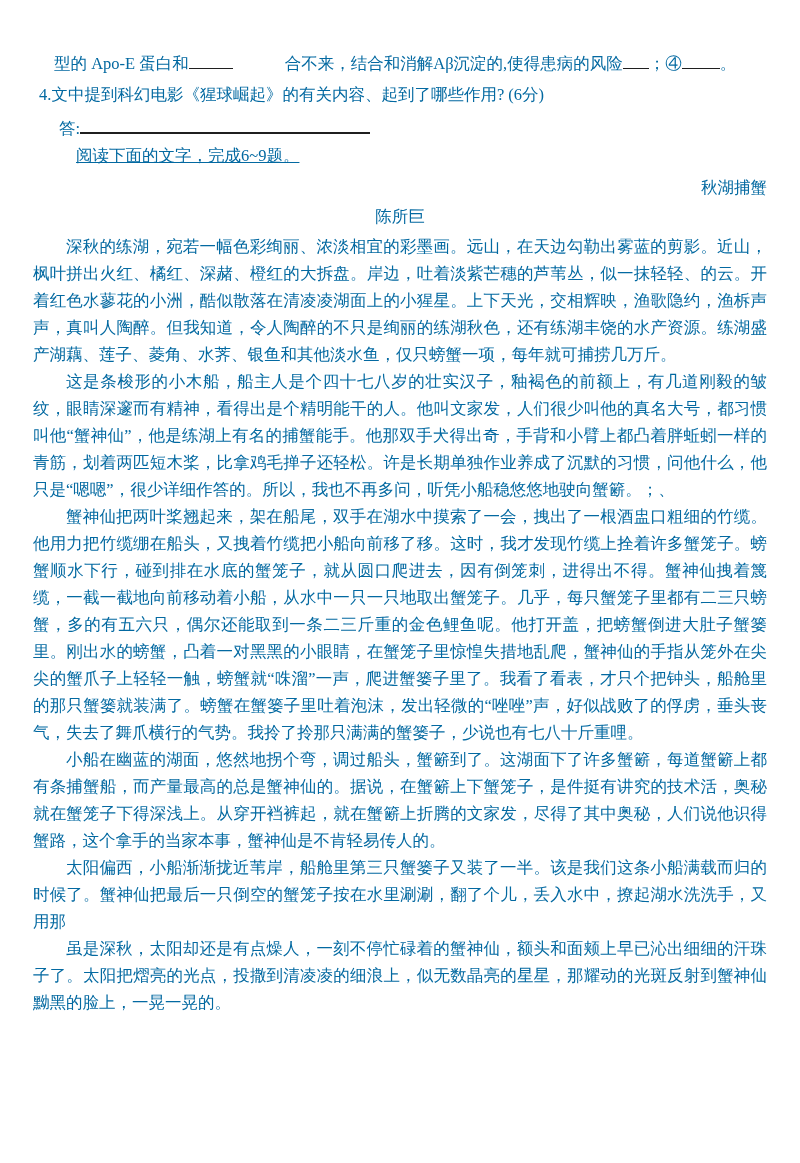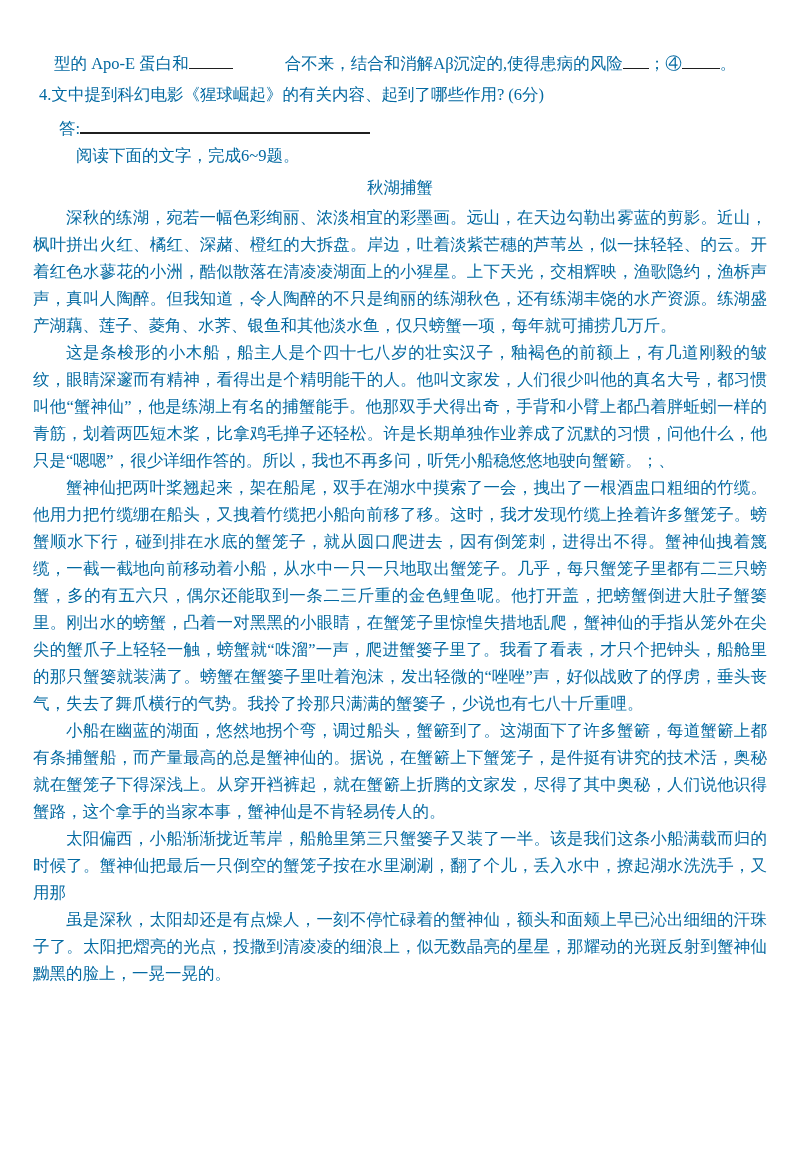--- a/index.html
+++ b/index.html
@@ -18,22 +18,22 @@
     line-height: 27px;
     box-sizing: border-box;
     padding: 50px 33px 0 33px;
     overflow: hidden;
   }
   .line { margin: 0; }
   .q4-line { margin-left: 21px; }
   .q5-line { margin-left: 6px; margin-top: 4px; }
   .answer-line { margin-left: 26px; margin-top: 7px; }
   .section-heading { margin-left: 43px; margin-top: 4px; }
-  .instruction-line { margin-left: 43px; }
-  .article-title { text-align: center; margin: 5px 0 0 0; }
+  .instruction-line { margin-left: 43px; text-decoration: underline; }
+  .article-title { text-align: right; margin: 5px 0 0 0; }
   .article-author { text-align: center; margin: 2px 0 0 0; }
   .article-body { margin-top: 3px; }
   .article-body p {
     margin: 0;
     text-indent: 2em;
     text-align: justify;
   }
   .blank {
     display: inline-block;
     border-bottom: 1.5px solid #1f1f1f;
@@ -67,20 +67,23 @@
   </div>
 
 
   <div class="line instruction-line">
     <span>阅读下面的文字，完成6~9题。</span>
   </div>
 
   <div class="article-title">
     <span>秋湖捕蟹</span>
   </div>
+  <div class="article-author">
+    <span>陈所巨</span>
+  </div>
 
   <div class="article-body">
     <p>深秋的练湖，宛若一幅色彩绚丽、浓淡相宜的彩墨画。远山，在天边勾勒出雾蓝的剪影。近山，枫叶拼出火红、橘红、深赭、橙红的大拆盘。岸边，吐着淡紫芒穗的芦苇丛，似一抹轻轻、的云。开着红色水蓼花的小洲，酷似散落在清凌凌湖面上的小猩星。上下天光，交相辉映，渔歌隐约，渔柝声声，真叫人陶醉。但我知道，令人陶醉的不只是绚丽的练湖秋色，还有练湖丰饶的水产资源。练湖盛产湖藕、莲子、菱角、水荠、银鱼和其他淡水鱼，仅只螃蟹一项，每年就可捕捞几万斤。</p>
     <p>这是条梭形的小木船，船主人是个四十七八岁的壮实汉子，釉褐色的前额上，有几道刚毅的皱纹，眼睛深邃而有精神，看得出是个精明能干的人。他叫文家发，人们很少叫他的真名大号，都习惯叫他“蟹神仙”，他是练湖上有名的捕蟹能手。他那双手犬得出奇，手背和小臂上都凸着胖蚯蚓一样的青筋，划着两匹短木桨，比拿鸡毛掸子还轻松。许是长期单独作业养成了沉默的习惯，问他什么，他只是“嗯嗯”，很少详细作答的。所以，我也不再多问，听凭小船稳悠悠地驶向蟹簖。；、</p>
     <p>蟹神仙把两叶桨翘起来，架在船尾，双手在湖水中摸索了一会，拽出了一根酒盅口粗细的竹缆。他用力把竹缆绷在船头，又拽着竹缆把小船向前移了移。这时，我才发现竹缆上拴着许多蟹笼子。螃蟹顺水下行，碰到排在水底的蟹笼子，就从圆口爬进去，因有倒笼刺，进得出不得。蟹神仙拽着篾缆，一截一截地向前移动着小船，从水中一只一只地取出蟹笼子。几乎，每只蟹笼子里都有二三只螃蟹，多的有五六只，偶尔还能取到一条二三斤重的金色鲤鱼呢。他打开盖，把螃蟹倒进大肚子蟹篓里。刚出水的螃蟹，凸着一对黑黑的小眼睛，在蟹笼子里惊惶失措地乱爬，蟹神仙的手指从笼外在尖尖的蟹爪子上轻轻一触，螃蟹就“咮溜”一声，爬进蟹篓子里了。我看了看表，才只个把钟头，船舱里的那只蟹篓就装满了。螃蟹在蟹篓子里吐着泡沫，发出轻微的“唑唑”声，好似战败了的俘虏，垂头丧气，失去了舞爪横行的气势。我拎了拎那只满满的蟹篓子，少说也有七八十斤重哩。</p>
     <p>小船在幽蓝的湖面，悠然地拐个弯，调过船头，蟹簖到了。这湖面下了许多蟹簖，每道蟹簖上都有条捕蟹船，而产量最高的总是蟹神仙的。据说，在蟹簖上下蟹笼子，是件挺有讲究的技术活，奥秘就在蟹笼子下得深浅上。从穿开裆裤起，就在蟹簖上折腾的文家发，尽得了其中奥秘，人们说他识得蟹路，这个拿手的当家本事，蟹神仙是不肯轻易传人的。</p>
     <p>太阳偏西，小船渐渐拢近苇岸，船舱里第三只蟹篓子又装了一半。该是我们这条小船满载而归的时候了。蟹神仙把最后一只倒空的蟹笼子按在水里涮涮，翻了个儿，丢入水中，撩起湖水洗洗手，又用那</p>
     <p>虽是深秋，太阳却还是有点燥人，一刻不停忙碌着的蟹神仙，额头和面颊上早已沁出细细的汗珠子了。太阳把熠亮的光点，投撒到清凌凌的细浪上，似无数晶亮的星星，那耀动的光斑反射到蟹神仙黝黑的脸上，一晃一晃的。</p>
   </div>
 

